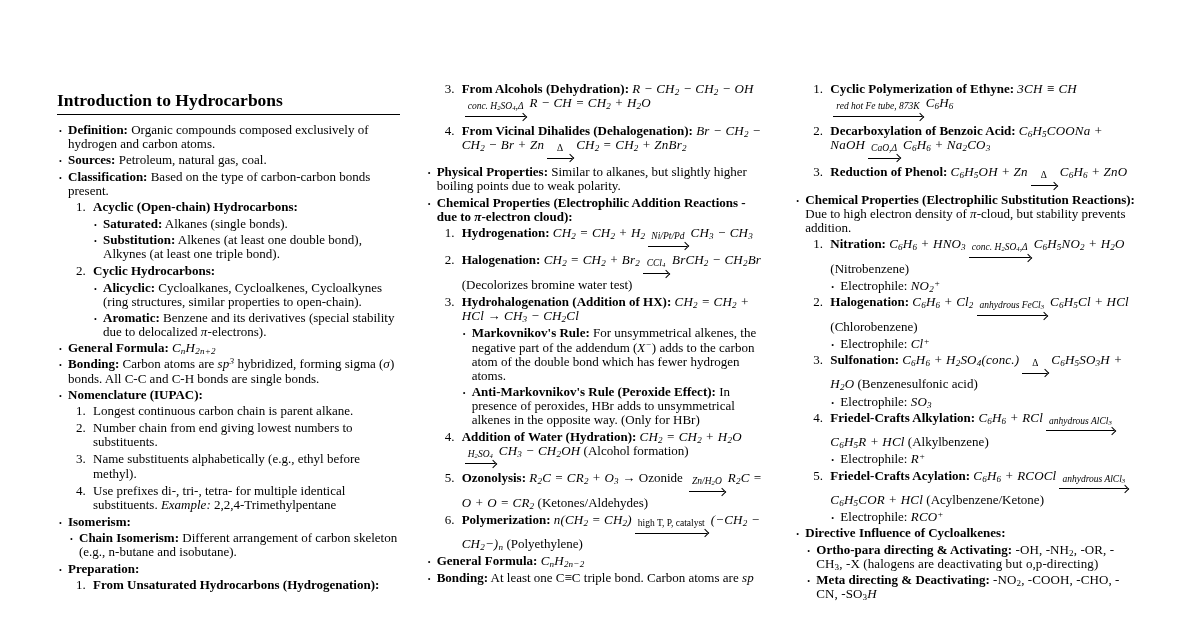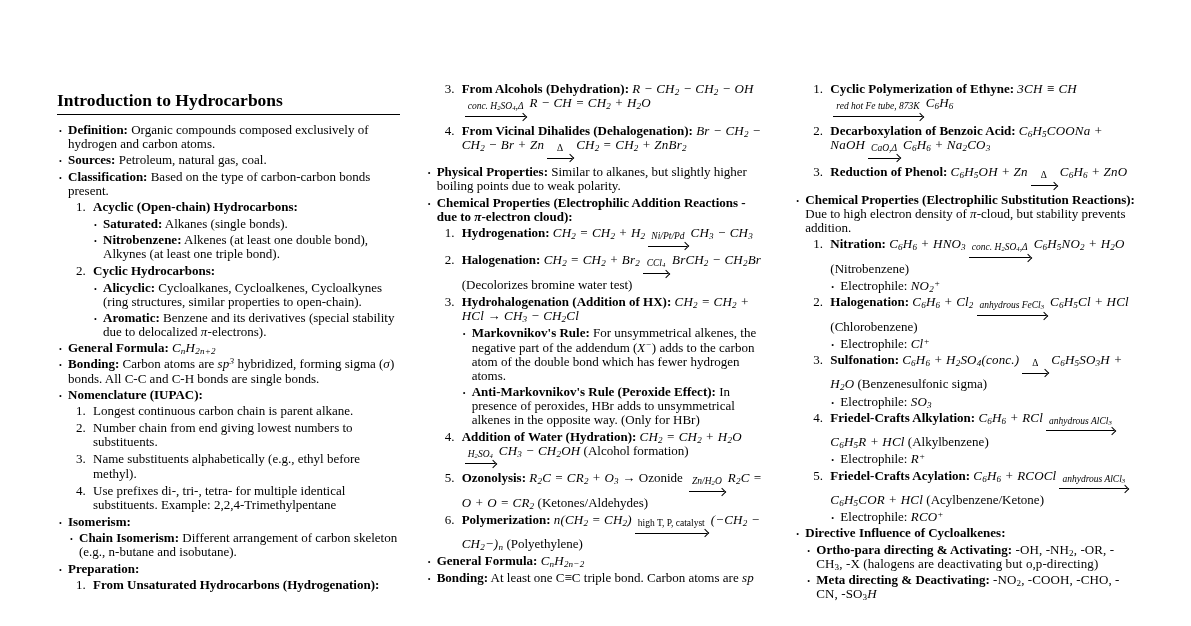--- a/index.html
+++ b/index.html
@@ -28,21 +28,21 @@
   .mk { flex:0 0 auto; }
   .bul > .mk { width:9px; font-size:8px; }
   .num > .mk { width:17px; }
   .l0.bul { margin-left:2px; }
   .l1.num { margin-left:19px; }
   .l1.bul { margin-left:13px; }
   .l2.bul { margin-left:37px; }
   .ct { flex:1 1 auto; min-width:0; }
 
   .seg-b  { font-weight:bold; }
-  .seg-i  { }
+  .seg-i  { font-style:italic; }
   .seg-m  { font-style:italic; letter-spacing:0.2px; }
   .seg-bm { font-style:italic; font-weight:bold; letter-spacing:0.2px; }
   .seg-r  { letter-spacing:0.1px; }
 
   sub, sup { font-size:70%; line-height:0; }
   sup { vertical-align:0.45em; }
   sub { vertical-align:-0.18em; }
 
   .rxn {
     display:inline-flex; flex-direction:column; align-items:center;
@@ -82,21 +82,21 @@
       <div class="li l1 num">
         <span class="mk">1.</span>
         <span class="ct"><span class="seg-b">Acyclic (Open-chain) Hydrocarbons:</span></span>
       </div>
       <div class="li l2 bul">
         <span class="mk">•</span>
         <span class="ct"><span class="seg-b">Saturated:</span><span class="seg-n"> Alkanes (single bonds).</span></span>
       </div>
       <div class="li l2 bul">
         <span class="mk">•</span>
-        <span class="ct"><span class="seg-b">Nitrobenzene:</span><span class="seg-n"> Alkenes (at least one double bond), Alkynes (at least one triple bond).</span></span>
+        <span class="ct"><span class="seg-b">Substitution:</span><span class="seg-n"> Alkenes (at least one double bond), Alkynes (at least one triple bond).</span></span>
       </div>
       <div class="li l1 num">
         <span class="mk">2.</span>
         <span class="ct"><span class="seg-b">Cyclic Hydrocarbons:</span></span>
       </div>
       <div class="li l2 bul">
         <span class="mk">•</span>
         <span class="ct"><span class="seg-b">Alicyclic:</span><span class="seg-n"> Cycloalkanes, Cycloalkenes, Cycloalkynes (ring structures, similar properties to open-chain).</span></span>
       </div>
       <div class="li l2 bul">
@@ -273,21 +273,21 @@
       </div>
       <div class="li l2 bul">
         <span class="mk">•</span>
         <span class="ct"><span class="seg-n">Electrophile: </span><span class="seg-m">Cl<sup>+</sup></span></span>
       </div>
       <div class="li l1 num">
         <span class="mk">3.</span>
         <span class="ct"><span class="seg-b">Sulfonation:</span><span class="seg-n"> </span><span class="seg-m">C<sub>6</sub>H<sub>6</sub> + H<sub>2</sub>SO<sub>4</sub>(conc.)</span><span class="rxn">
             <span class="rxn-top roman">Δ</span>
             <span class="rxn-arr"></span>
-          </span><span class="seg-m">C<sub>6</sub>H<sub>5</sub>SO<sub>3</sub>H + H<sub>2</sub>O</span><span class="seg-n"> (Benzenesulfonic sigma)</span></span>
+          </span><span class="seg-m">C<sub>6</sub>H<sub>5</sub>SO<sub>3</sub>H + H<sub>2</sub>O</span><span class="seg-n"> (Benzenesulfonic acid)</span></span>
       </div>
       <div class="li l2 bul">
         <span class="mk">•</span>
         <span class="ct"><span class="seg-n">Electrophile: </span><span class="seg-m">SO<sub>3</sub></span></span>
       </div>
       <div class="li l1 num">
         <span class="mk">4.</span>
         <span class="ct"><span class="seg-b">Friedel-Crafts Alkylation:</span><span class="seg-n"> </span><span class="seg-m">C<sub>6</sub>H<sub>6</sub> + RCl</span><span class="rxn">
             <span class="rxn-top">anhydrous AlCl<sub>3</sub></span>
             <span class="rxn-arr"></span>

